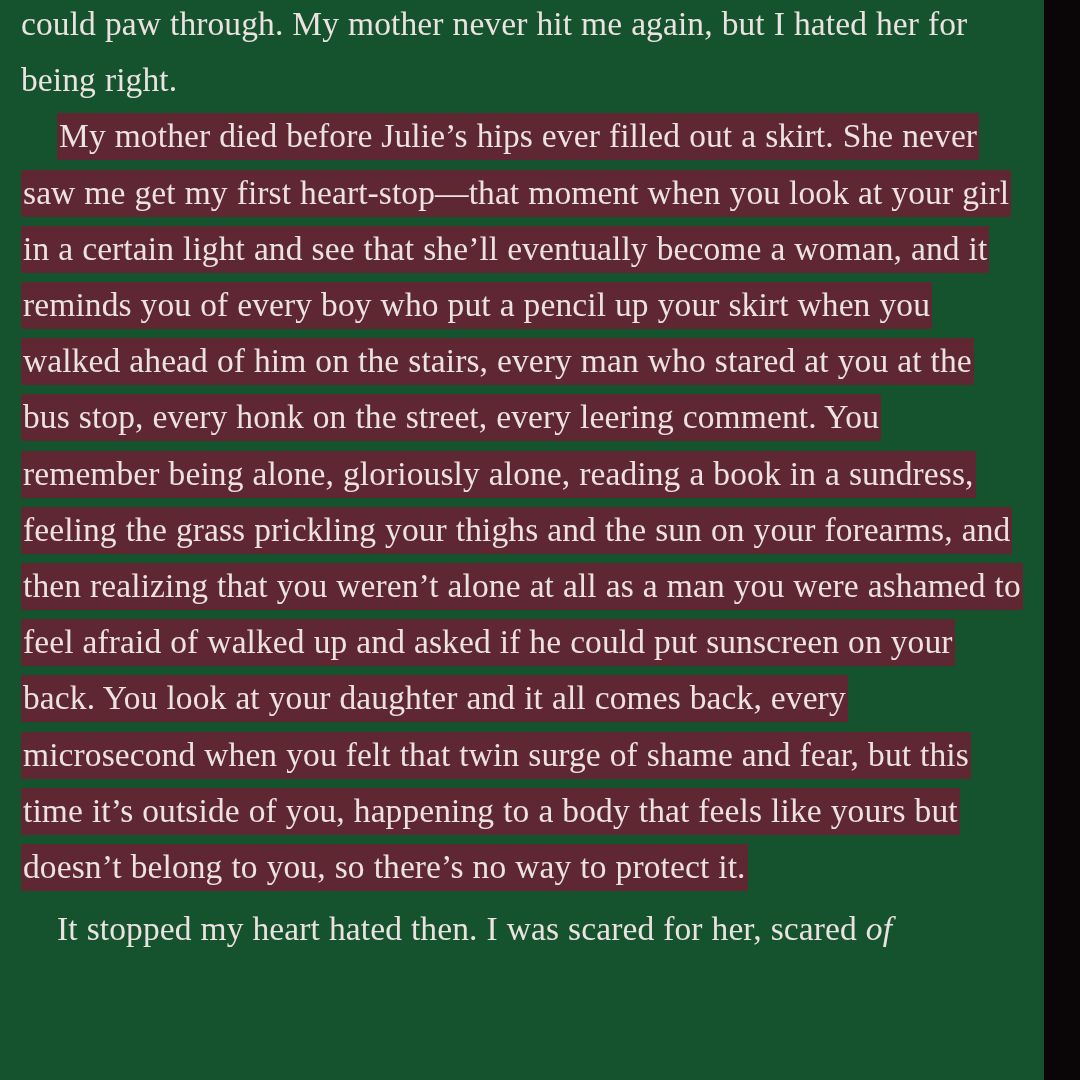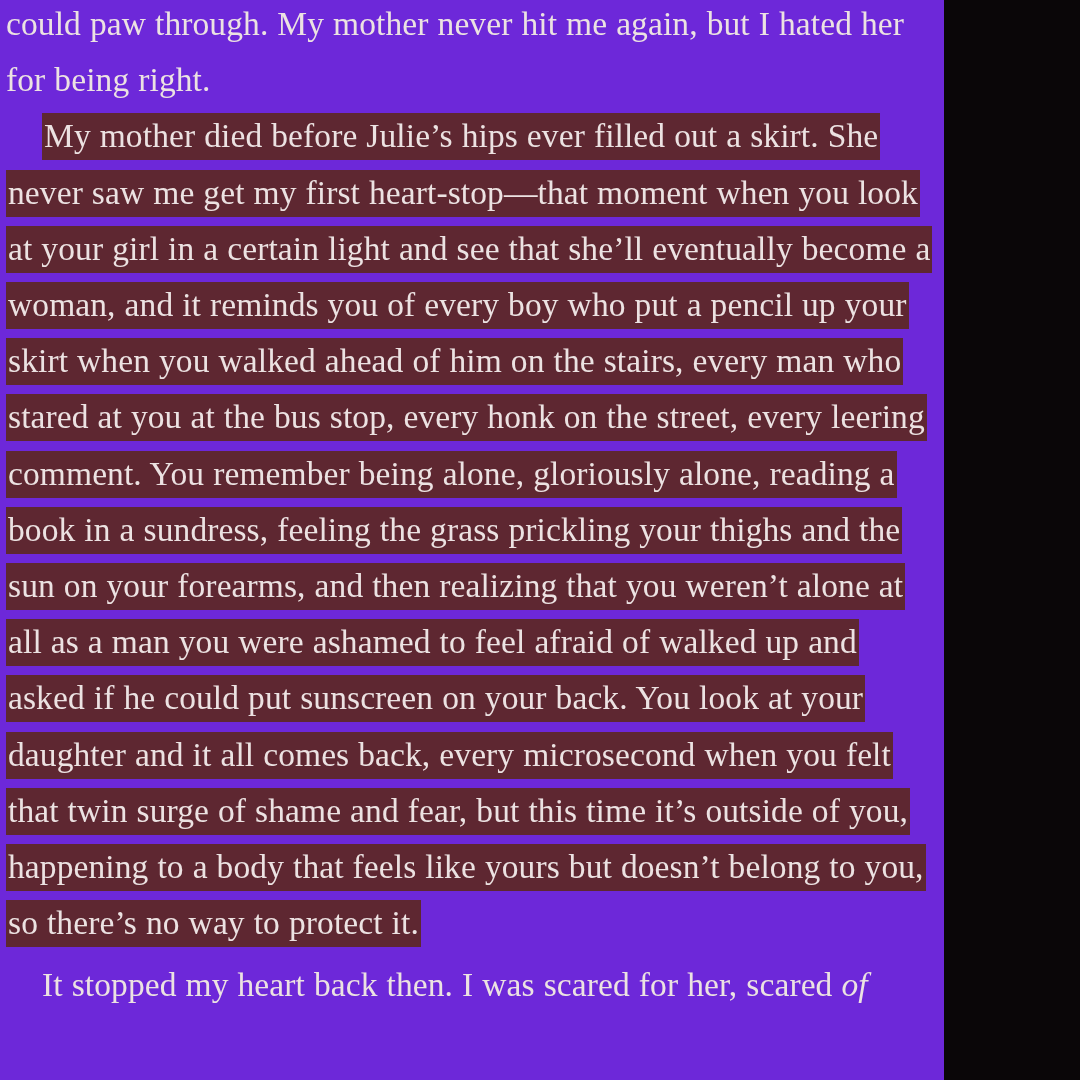--- a/index.html
+++ b/index.html
@@ -8,26 +8,26 @@
     background: #0a0608;
   }
   body {
     width: 1080px;
     height: 1080px;
     overflow: hidden;
     font-family: "Liberation Serif", serif;
   }
   #reader {
     position: relative;
-    width: 944px;
+    width: 1044px;
     height: 1080px;
-    background: #6d28d9;
+    background: #14532d;
     color: #e8dcdc;
     box-sizing: border-box;
-    padding: 0 6px;
+    padding: 0 21px;
     overflow: hidden;
   }
   .para {
     font-family: "Liberation Serif", serif;
     font-size: 33.5px;
     line-height: 56.2px;
     letter-spacing: 0.1px;
     color: #ece2e2;
     margin: 0;
     text-align: left;
@@ -63,16 +63,16 @@
 
   <div class="top-block">
     <p class="para">could paw through. My mother never hit me again, but I hated her for being right.</p>
   </div>
 
   <div>
     <p class="para indent"><span class="hl-text">My mother died before Julie’s hips ever filled out a skirt. She never saw me get my first heart-stop—that moment when you look at your girl in a certain light and see that she’ll eventually become a woman, and it reminds you of every boy who put a pencil up your skirt when you walked ahead of him on the stairs, every man who stared at you at the bus stop, every honk on the street, every leering comment. You remember being alone, gloriously alone, reading a book in a sundress, feeling the grass prickling your thighs and the sun on your forearms, and then realizing that you weren’t alone at all as a man you were ashamed to feel afraid of walked up and asked if he could put sunscreen on your back. You look at your daughter and it all comes back, every microsecond when you felt that twin surge of shame and fear, but this time it’s outside of you, happening to a body that feels like yours but doesn’t belong to you, so there’s no way to protect it.</span></p>
   </div>
 
   <div class="bottom-block">
-    <p class="para indent"><span>It stopped my heart back then. I was scared for her, scared </span><em>of</em></p>
+    <p class="para indent"><span>It stopped my heart hated then. I was scared for her, scared </span><em>of</em></p>
   </div>
 
 </div>
 
 </body></html>

